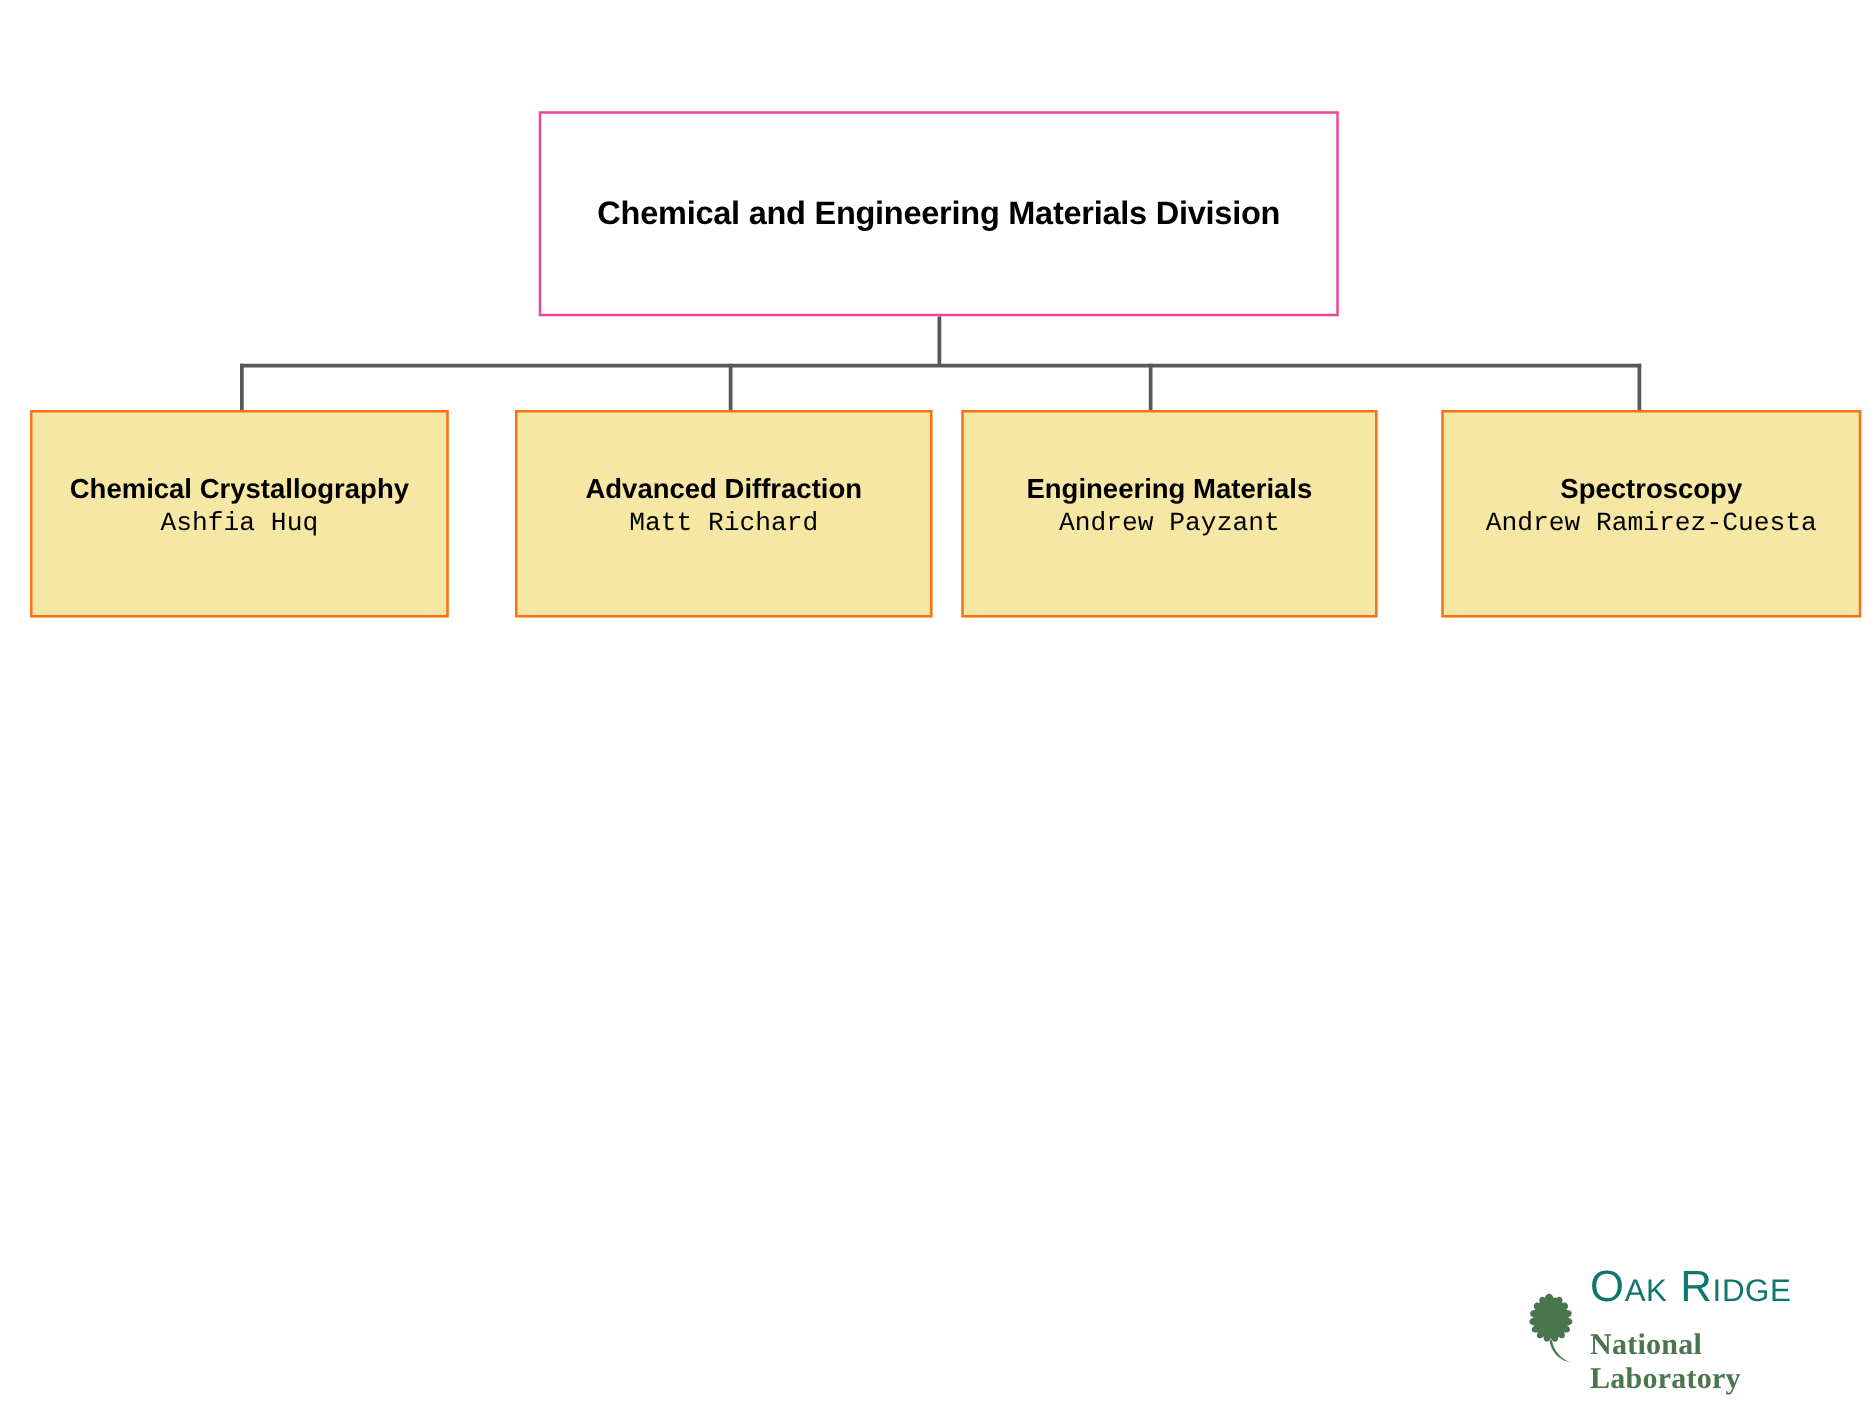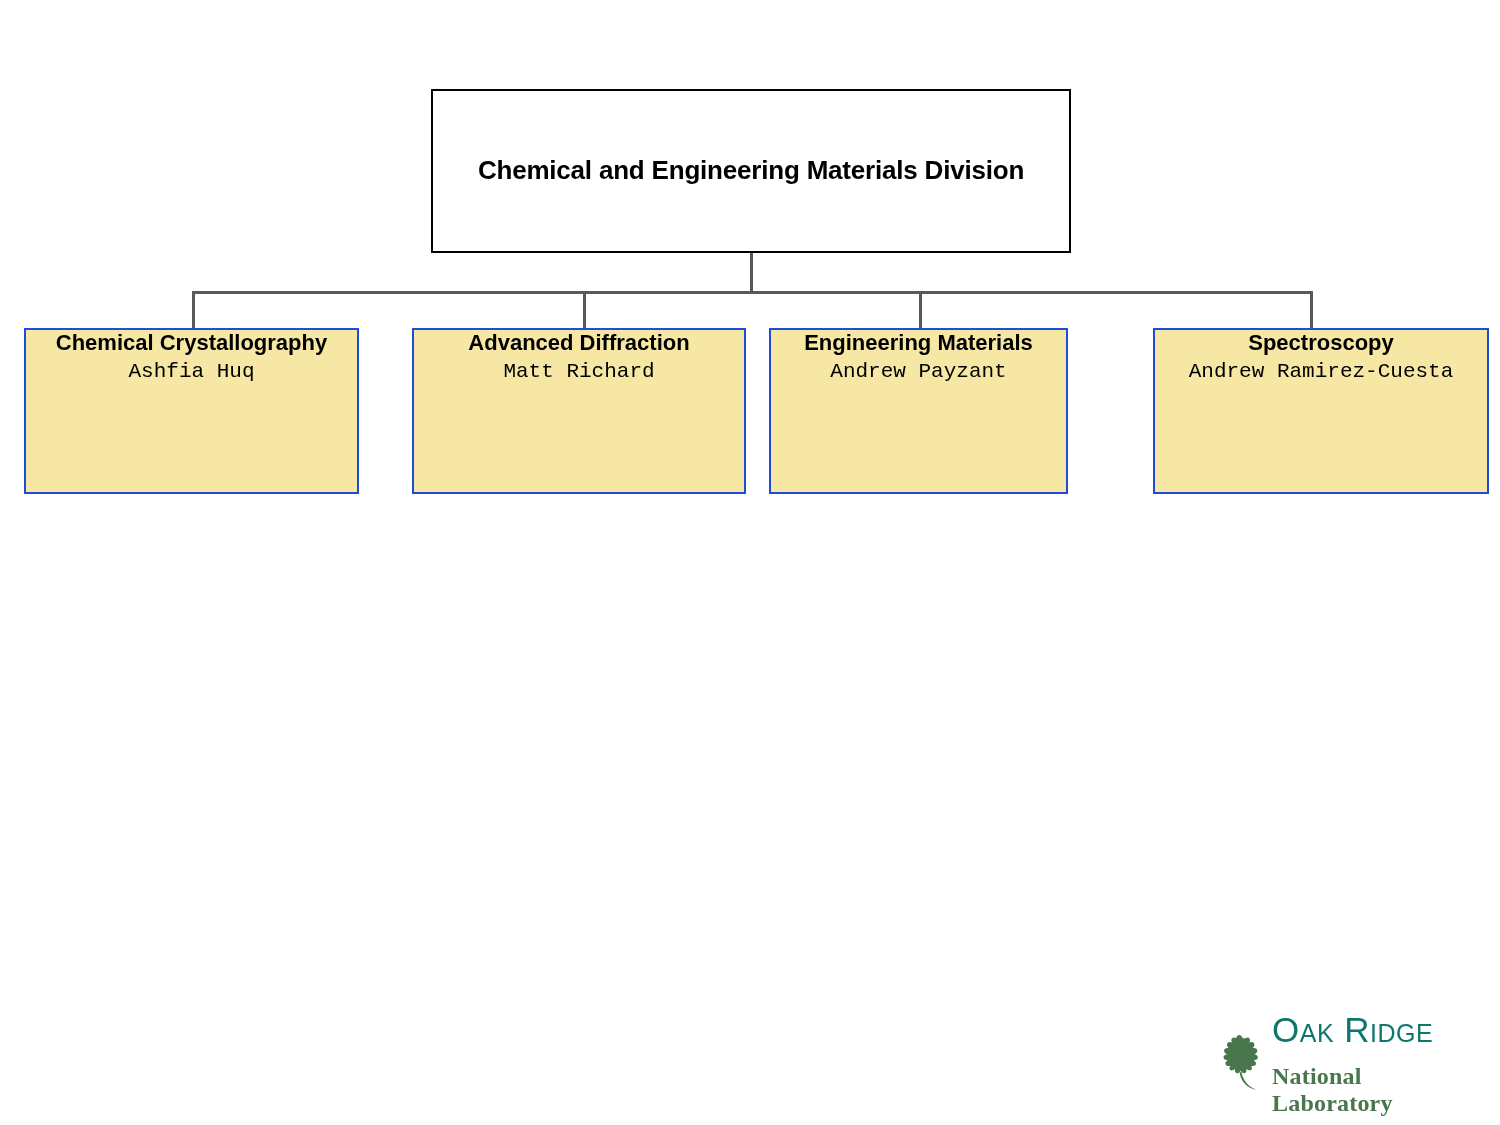--- a/index.html
+++ b/index.html
@@ -33,21 +33,21 @@
     justify-content: center;
     text-align: center;
   }
 
   .node-root {
     left: 431px;
     top: 89px;
     width: 640px;
     height: 164px;
     background: #ffffff;
-    border: 2px solid #000000;
+    border: 2px solid #ec4899;
   }
 
   .node-root .node-title {
     font-size: 26px;
     font-weight: bold;
     line-height: 1.12;
     letter-spacing: -0.2px;
     white-space: nowrap;
   }
   .node-root .node-person {
@@ -56,41 +56,42 @@
     line-height: 1.2;
     margin-top: 3px;
     white-space: nowrap;
   }
 
   
   .node-child {
     top: 328px;
     height: 166px;
     background: #f6e7a4;
-    border: 2px solid #1d4ed8;
+    border: 2px solid #f97316;
     justify-content: flex-start;
+    padding-top: 48px;
   }
   .node-child .node-title {
     font-size: 22px;
     font-weight: bold;
     line-height: 1.15;
     white-space: nowrap;
   }
   .node-child .node-person {
     font-size: 21px;
     font-weight: normal;
     line-height: 1.2;
     margin-top: 4px;
     white-space: nowrap;
     font-family: Liberation Mono, monospace;
   }
 
   #child-0 { left: 24px;   width: 335px; }
   #child-1 { left: 412px;  width: 334px; }
-  #child-2 { left: 769px;  width: 299px; }
+  #child-2 { left: 769px;  width: 333px; }
   #child-3 { left: 1153px; width: 336px; }
 
   
   .connector {
     position: absolute;
     background: #595959;
   }
   .conn-v { width: 3px; }
   .conn-h { height: 3px; }
 

